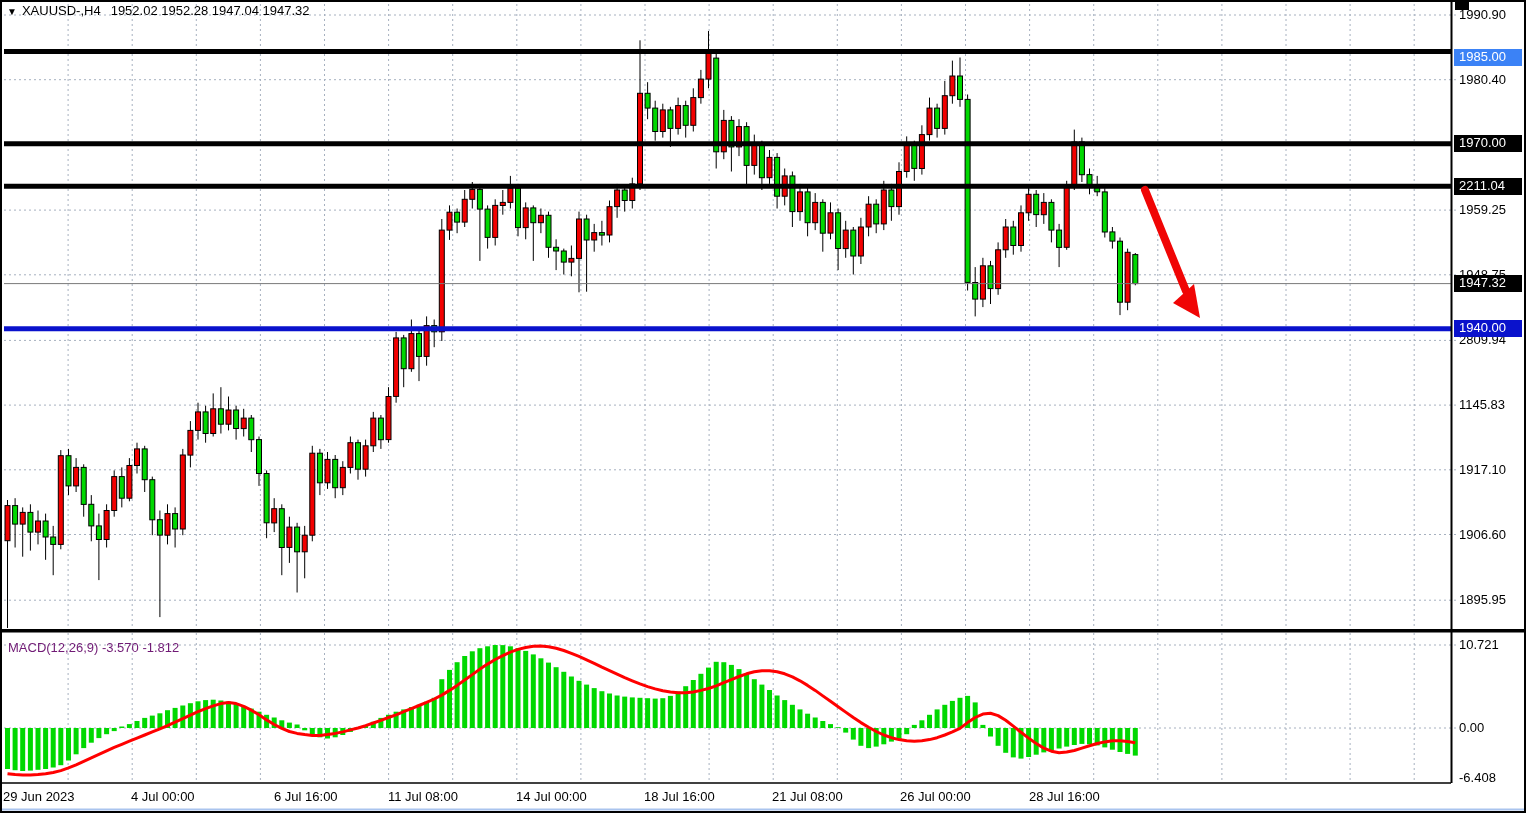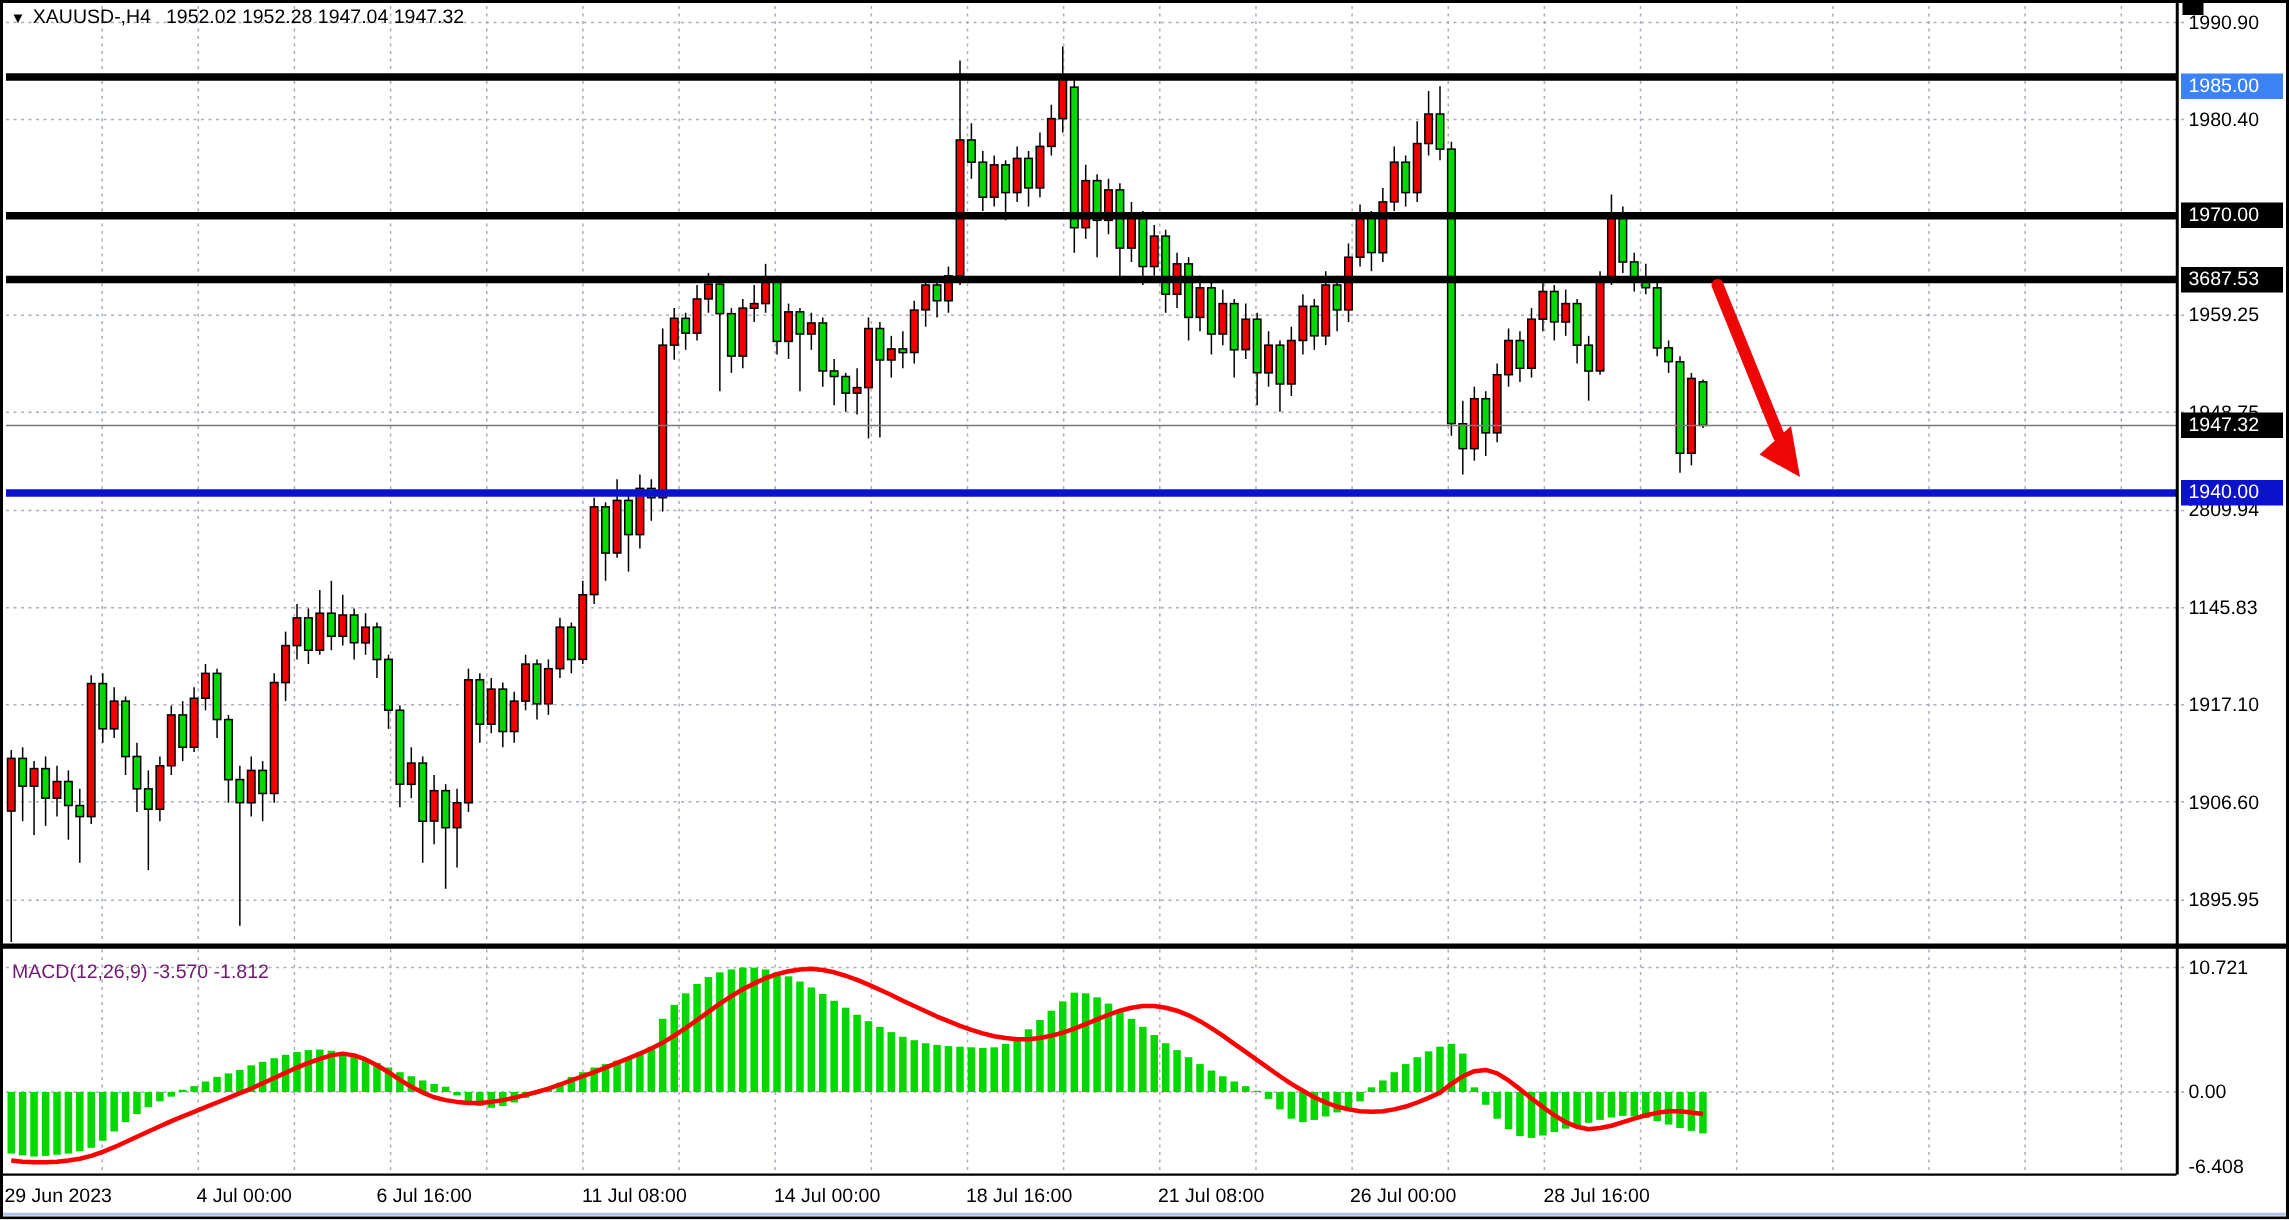--- a/index.html
+++ b/index.html
@@ -570,33 +570,33 @@
       <div class="ptick" style="top: 71.7115px;">1980.40</div>
       <div class="ptick" style="top: 202.059px;">1959.25</div>
       <div class="ptick" style="top: 266.77px;">1948.75</div>
       <div class="ptick" style="top: 332.406px;">2809.94</div>
       <div class="ptick" style="top: 397.118px;">1145.83</div>
       <div class="ptick" style="top: 461.829px;">1917.10</div>
       <div class="ptick" style="top: 526.541px;">1906.60</div>
       <div class="ptick" style="top: 592.177px;">1895.95</div>
       <div class="pflag" style="top: 49px; background: #3b82f6;">1985.00</div>
       <div class="pflag" style="top: 135.307px; background: rgb(0, 0, 0);">1970.00</div>
-      <div class="pflag" style="top: 177.77px; background: rgb(0, 0, 0);">3687.53</div>
+      <div class="pflag" style="top: 177.77px; background: rgb(0, 0, 0);">2211.04</div>
       <div class="pflag" style="top: 275.084px; background: rgb(0, 0, 0);">1947.32</div>
       <div class="pflag" style="top: 320.197px; background: rgb(10, 18, 204);">1940.00</div>
     </div>
   <div id="macd-axis">
       <div class="mtick" style="top: 636.966px;">10.721</div>
       <div class="mtick" style="top: 720px;">0.00</div>
       <div class="mtick" style="top: 769.63px;">-6.408</div>
     </div>
   <div id="time-axis">
       <div class="tlabel" style="left: 3px;">29 Jun 2023</div>
       <div class="tlabel" style="left: 131px;">4 Jul 00:00</div>
-      <div class="tlabel" style="left: 251px;">6 Jul 16:00</div>
+      <div class="tlabel" style="left: 274px;">6 Jul 16:00</div>
       <div class="tlabel" style="left: 388px;">11 Jul 08:00</div>
       <div class="tlabel" style="left: 516px;">14 Jul 00:00</div>
       <div class="tlabel" style="left: 644px;">18 Jul 16:00</div>
       <div class="tlabel" style="left: 772px;">21 Jul 08:00</div>
       <div class="tlabel" style="left: 900px;">26 Jul 00:00</div>
       <div class="tlabel" style="left: 1029px;">28 Jul 16:00</div>
     </div>
 
   <div id="corner-box"></div>
 </div>

